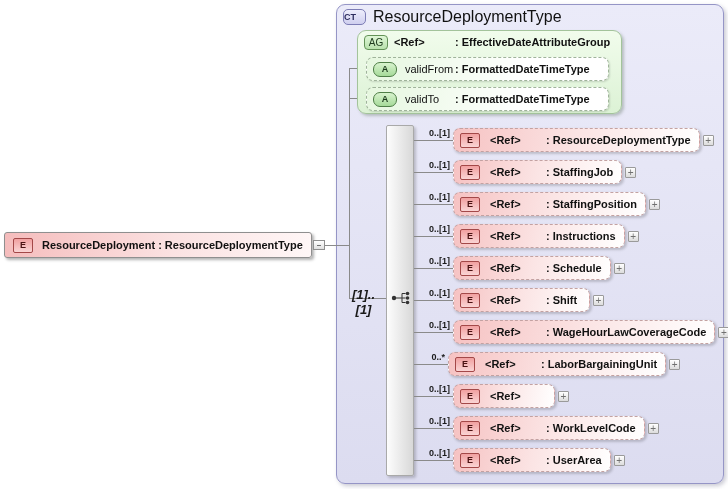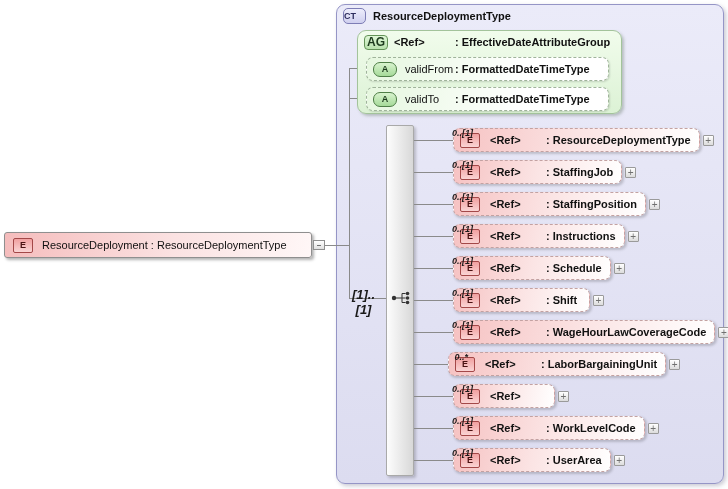--- a/index.html
+++ b/index.html
@@ -8,29 +8,29 @@
 
   
   .ct-container { position:absolute; left:336px; top:4px; width:388px; height:480px;
     border:1px solid #9595c6; border-radius:9px;
     background:linear-gradient(to bottom,#ebebf9,#dcdcf0);
     box-shadow:2px 2px 4px rgba(100,100,130,.35); box-sizing:border-box; }
   .ct-header { position:absolute; left:343px; top:8px; display:flex; align-items:center; gap:7px; }
   .ct-badge { width:21px; height:14px; border:1px solid #7d7db5; border-radius:5px;
     background:linear-gradient(#eeeefc,#cfcfef); font-weight:bold; font-size:9px; line-height:14px;
     text-align:left; color:#2e2e5e; flex:none; }
-  .ct-title { font-weight:bold; font-size:11px; color:#111; }
+  .ct-title { font-weight:normal; font-size:16px; color:#111; }
 
   
   .ag-box { position:absolute; left:357px; top:30px; width:265px; height:84px;
     background:linear-gradient(#f1fcec,#dcf2d5); border:1px solid #a3c39b; border-radius:9px;
     box-shadow:2px 2px 3px rgba(90,110,90,.35); box-sizing:border-box; }
   .ag-header { position:absolute; left:6px; top:3px; height:16px; display:flex; align-items:center; gap:6px; }
   .ag-badge { width:22px; height:13px; border:1px solid #639257; border-radius:4px;
-    background:linear-gradient(#def6d6,#b9e2ad); font-weight:bold; font-size:12px; line-height:13px;
+    background:linear-gradient(#def6d6,#b9e2ad); font-weight:normal; font-size:10px; line-height:13px;
     text-align:center; color:#1d3a1d; flex:none; }
   .ag-ref { font-weight:bold; font-size:11px; width:55px; flex:none; color:#111; }
   .ag-name { font-weight:bold; font-size:11px; white-space:nowrap; color:#111; }
 
   .attr-box { position:absolute; left:8px; width:243px; height:24px; box-sizing:border-box;
     border:1px dashed #9fb39a; border-radius:7px;
     background:linear-gradient(100deg,#e6f7df,#ffffff 65%);
     box-shadow:1px 1px 2px rgba(0,0,0,.14);
     display:flex; align-items:center; padding:0 6px; }
   .attr-box.a1 { top:26px; } .attr-box.a2 { top:56px; }
@@ -57,35 +57,35 @@
   .seq-card { position:absolute; left:345px; top:287px; width:37px; text-align:center;
     font-style:italic; font-weight:bold; font-size:13px; color:#1a1a1a; }
   .seq-icon { position:absolute; left:391px; top:290px; }
 
   
   .root-el { position:absolute; left:4px; top:232px; width:308px; height:26px; box-sizing:border-box;
     border:1px solid #8f8f8f; border-radius:3px;
     background:linear-gradient(100deg,#f5bcbc,#fbe2e2 55%,#fff7f7);
     box-shadow:2px 2px 3px rgba(0,0,0,.3);
     display:flex; align-items:center; padding:0 8px; cursor:default; }
-  .root-label { font-weight:normal; font-size:11px; white-space:nowrap; margin-left:9px; color:#111; }
+  .root-label { font-weight:bold; font-size:11px; white-space:nowrap; margin-left:9px; color:#111; }
   .collapse-box { position:absolute; left:313px; top:240px; width:12px; height:10px; box-sizing:border-box;
     border:1px solid #8f8f8f; background:linear-gradient(#ffffff,#e0e0e0);
     font-weight:bold; font-size:8px; line-height:8px; text-align:center; color:#444; }
 
   
   .e-badge { width:18px; height:13px; border:1px solid #a34848; border-radius:2px;
     background:linear-gradient(#f1a0a0,#fad4d4); font-weight:bold; font-size:9px; line-height:13px;
     text-align:center; color:#4a1212; flex:none; }
 
   
   .el-row { position:absolute; left:414px; height:24px; display:flex; align-items:center; }
   .el-row .rline { width:39px; height:1px; background:#8a8a8a; flex:none; }
   .el-row .card { position:absolute; left:0; top:0; width:36px; text-align:right;
-    font-style:italic; font-weight:bold; font-size:9px; color:#1a1a1a;margin-left:23px; }
+    font-weight:bold; font-size:9px; color:#1a1a1a; }
   .el-box { display:flex; align-items:center; height:24px; box-sizing:border-box;
     border:1px dashed #c3a2a2; border-radius:7px;
     background:linear-gradient(100deg,#f6c2c2,#fbe4e4 50%,#ffffff 100%);
     box-shadow:1.5px 1.5px 2.5px rgba(0,0,0,.18);
     padding:0 8px 0 6px; white-space:nowrap; cursor:default; }
   .el-box .ref { font-weight:bold; font-size:11px; width:56px; margin-left:10px; flex:none; color:#111; }
   .el-box .ename { font-weight:bold; font-size:11px; color:#111; }
   .plus { width:11px; height:11px; margin-left:3px; box-sizing:border-box; flex:none;
     border:1px solid #9a9a9a; border-radius:1px; background:linear-gradient(#ffffff,#dcdcdc);
     font-size:10px; line-height:9px; text-align:center; color:#707070; cursor:default; }

